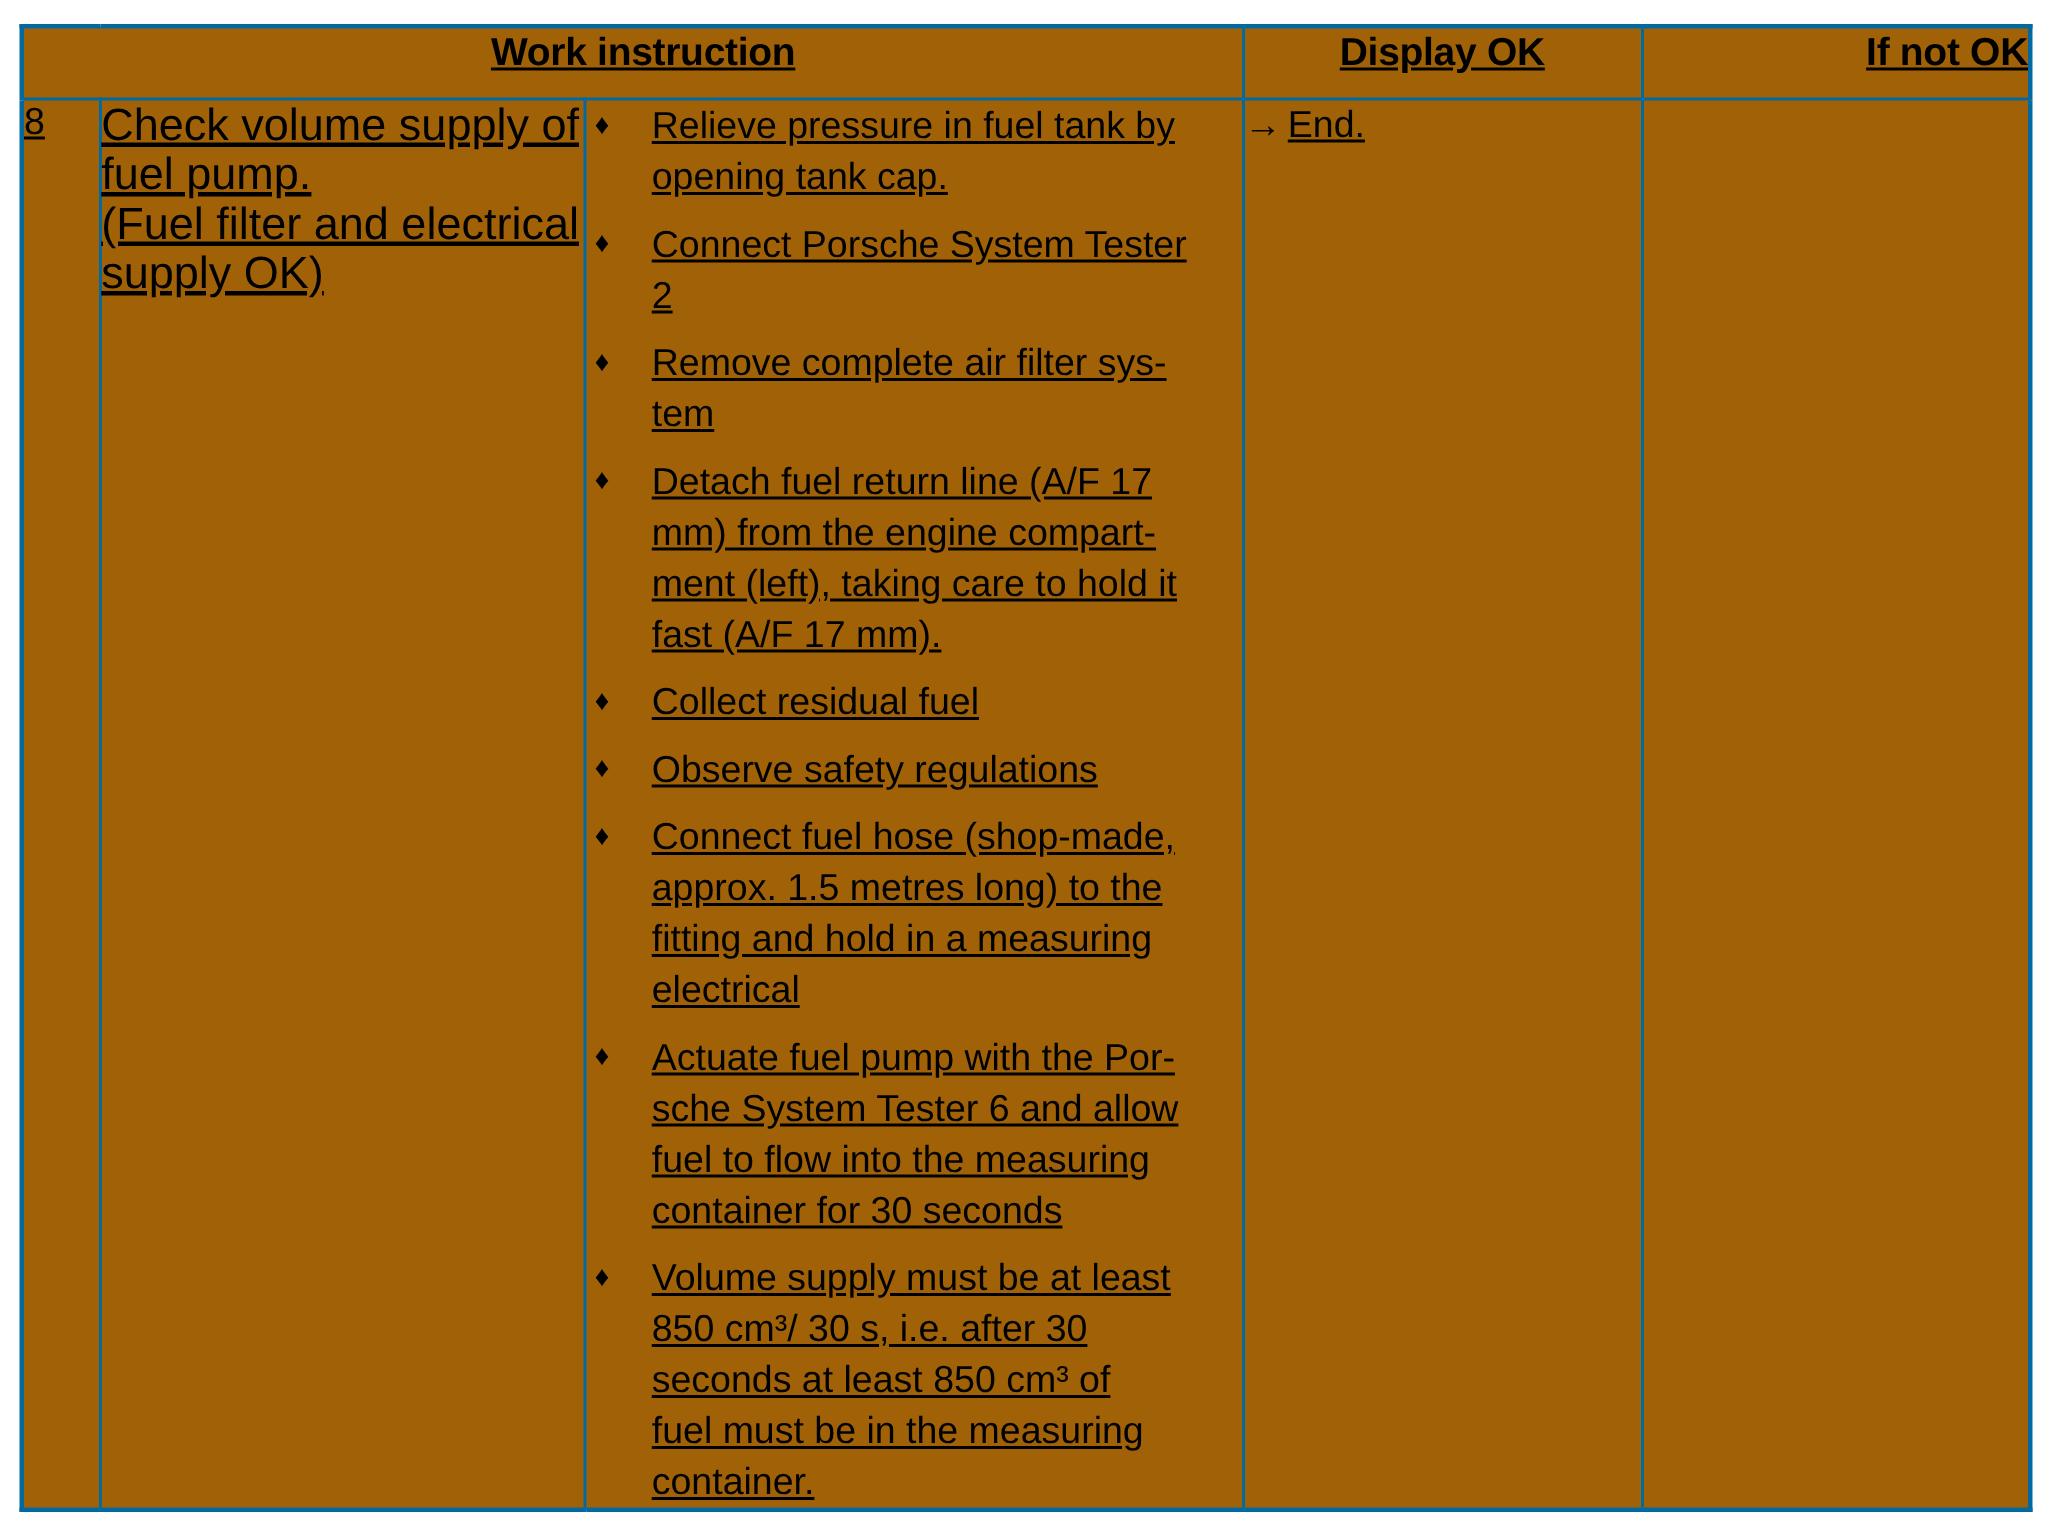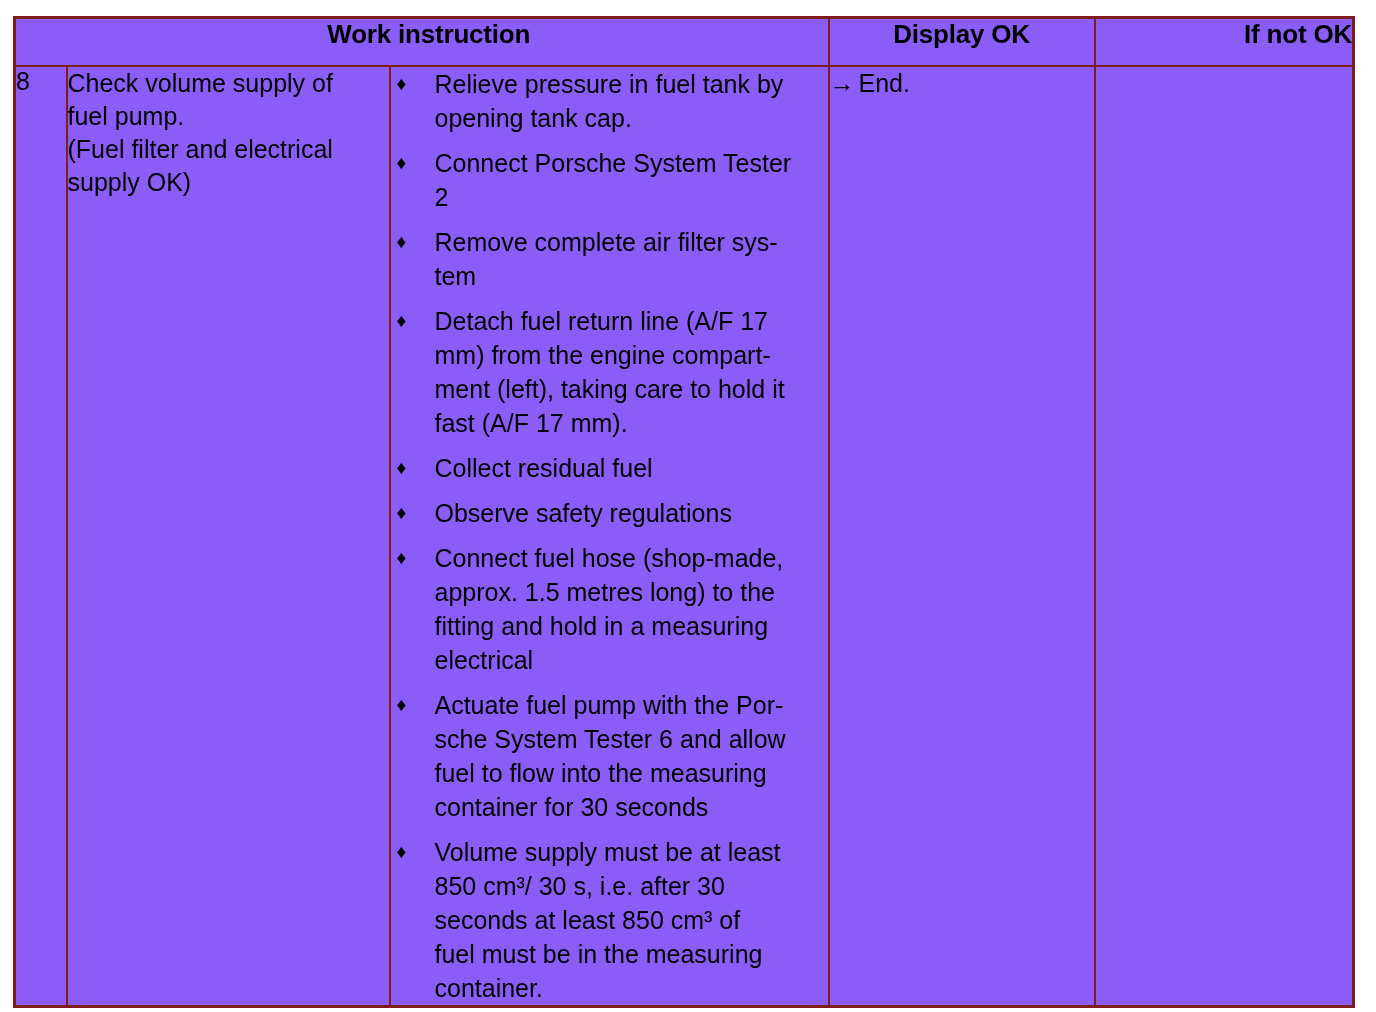--- a/index.html
+++ b/index.html
@@ -27,24 +27,25 @@
     position: absolute;
     left: 13px;
     top: 16px;
     width: 1339px;
     border-collapse: collapse;
     table-layout: fixed;
   }
 
   .proc-table td,
   .proc-table th {
-    border: 2px solid #7f1d1d;
+    border: 2px solid #0369a1;
     padding: 0;
     vertical-align: top;
-    background: #8b5cf6;
+    background: #a16207;
+    text-decoration: underline;
   }
 
   
   .proc-table {
     outline: none;
   }
   .proc-table tr:first-child th {
     border-top-width: 3px;
   }
   .proc-table tr:last-child td {
@@ -81,21 +82,21 @@
   }
 
   
   .num-cell {
     font-size: 25px;
     padding: 12px 0 0 10px;
     text-align: left;
   }
 
   .task-cell {
-    font-size: 25px;
+    font-size: 30px;
     line-height: 33px;
     padding: 11px 8px 0 12px;
   }
   .task-cell .tline { display: block; white-space: nowrap; }
 
   .steps-cell {
     padding: 11px 6px 14px 12px;
   }
 
   .ok-cell {

